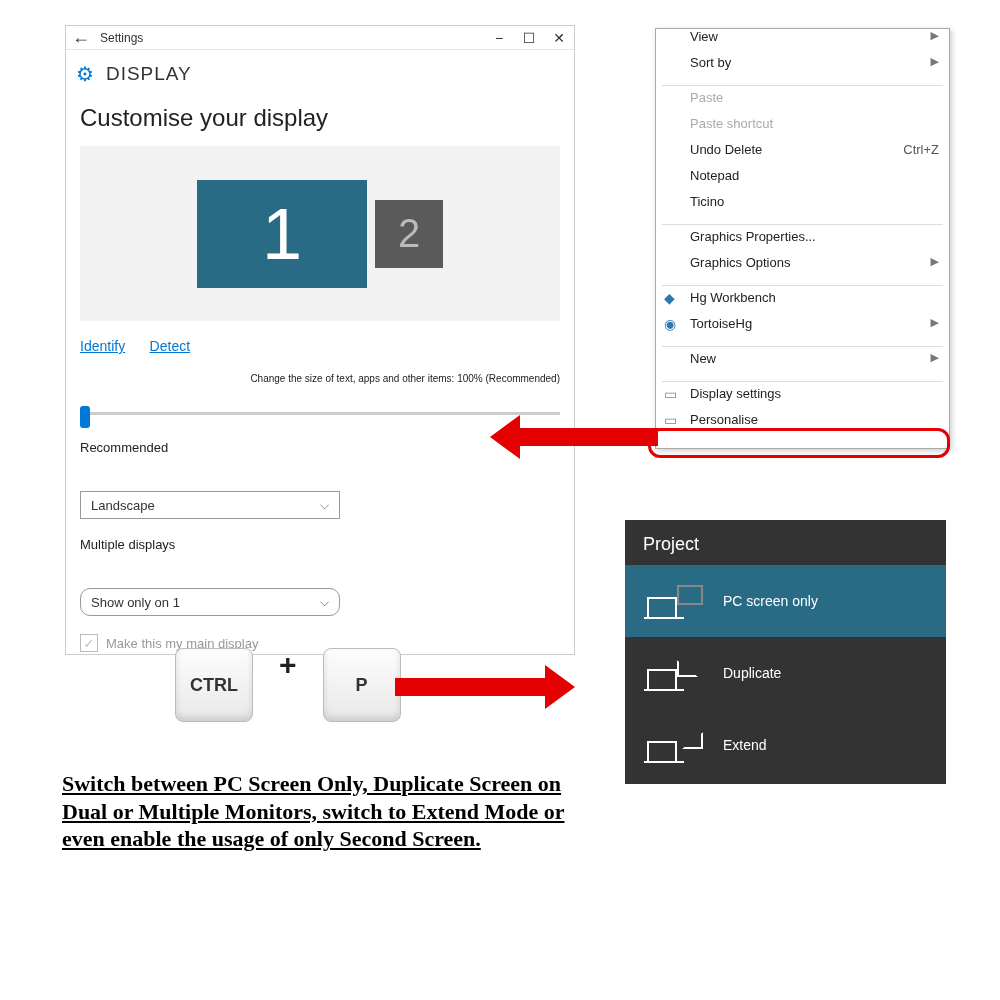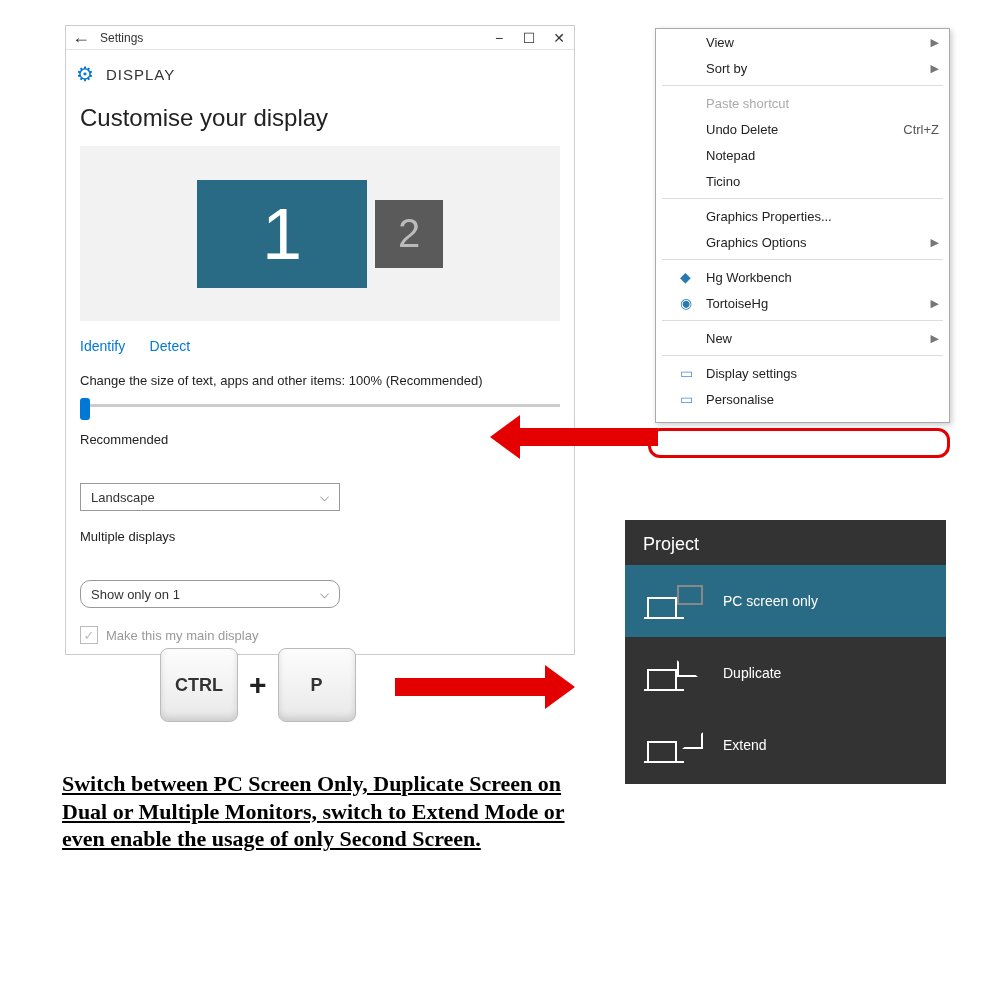--- a/index.html
+++ b/index.html
@@ -6,61 +6,61 @@
 body { font-family: "Segoe UI", Arial, sans-serif; background: #fff; width: 1000px; height: 1000px; position: relative; }
 
 
 .settings-win { position: absolute; left: 65px; top: 25px; width: 510px; height: 630px; border: 1px solid #ccc; background: #fff; }
 .sw-title { height: 24px; display: flex; align-items: center; border-bottom: 1px solid #e5e5e5; }
 .sw-back { width: 30px; text-align: center; font-size: 18px; color: #333; }
 .sw-label { flex: 1; font-size: 12px; color: #333; padding-left: 4px; }
 .sw-ctrl { width: 30px; text-align: center; font-size: 14px; color: #333; }
 .sw-header { display: flex; align-items: center; padding: 12px 10px 18px 10px; }
 .gear { color: #0078d7; font-size: 20px; margin-right: 12px; }
-.sw-display { font-size: 15px; letter-spacing: 1px; color: #333; font-weight: 400; }
+.sw-display { font-size: 19px; letter-spacing: 1px; color: #333; font-weight: 400; }
 .sw-body { padding: 0 14px 14px 14px; }
 .cust-title { font-size: 24px; font-weight: 300; color: #222; margin-bottom: 14px; }
 .monitor-area { background: #f2f2f2; height: 175px; display: flex; align-items: center; justify-content: center; gap: 8px; margin-bottom: 16px; }
 .mon1 { width: 170px; height: 108px; background: #296b84; color: #fff; font-size: 72px; font-weight: 200; display: flex; align-items: center; justify-content: center; }
 .mon2 { width: 68px; height: 68px; background: #5a5a5a; color: #bbb; font-size: 40px; font-weight: 200; display: flex; align-items: center; justify-content: center; }
 .links { margin-bottom: 18px; }
-.links span { color: #0078d7; font-size: 14px; margin-right: 20px; cursor: pointer; }
-.change-label { font-size: 13px; color: #222; margin-bottom: 8px; }
+.links span { color: #0078d7; font-size: 14px; margin-right: 20px; cursor: pointer; text-decoration: underline; }
+.change-label { font-size: 10px; color: #222; margin-bottom: 20px; text-align: right; }
 .slider { width: 100%; height: 18px; position: relative; margin-bottom: 18px; }
 .slider-track { position: absolute; top: 8px; left: 0; right: 0; height: 3px; background: #ccc; }
 .slider-thumb { position: absolute; top: 2px; left: 0; width: 10px; height: 22px; background: #0078d7; border-radius: 3px; }
 .field-label { font-size: 13px; color: #222; margin-bottom: 6px; }
 .select { border: 1px solid #999; height: 28px; display: flex; align-items: center; justify-content: space-between; padding: 0 10px; font-size: 13px; color: #333; background: #fff; margin-bottom: 18px; margin-top: 36px; }
 .select-w1 { width: 260px; }
 .select-w2 { width: 260px; border-radius: 10px; }
 .chev { font-size: 12px; color: #666; }
 .chk-row { display: flex; align-items: center; gap: 8px; color: #999; font-size: 13px; margin-top: 4px; }
 .chk { width: 18px; height: 18px; border: 1px solid #bbb; display: flex; align-items: center; justify-content: center; font-size: 13px; color: #bbb; }
 
 
 .ctx { position: absolute; left: 655px; top: 28px; width: 295px; border: 1px solid #aaa; background: #fff; font-size: 13px; color: #222; box-shadow: 2px 2px 6px rgba(0,0,0,0.2); padding-bottom: 10px; }
-.ctx-item { display: flex; align-items: center; height: 26px; padding: 0 10px 0 34px; position: relative; margin-left: 16px; }
+.ctx-item { display: flex; align-items: flex-start; height: 26px; padding: 0 10px 0 34px; position: relative; }
 .ctx-item.disabled { color: #aaa; }
 .ctx-shortcut { margin-left: auto; color: #555; }
 .ctx-arrow { margin-left: auto; font-size: 11px; color: #777; }
 .ctx-sep { height: 1px; background: #ddd; margin: 4px 6px; }
 .ctx-icon { position: absolute; left: 8px; font-size: 14px; }
 .ctx-highlight { position: absolute; left: 648px; top: 428px; width: 302px; height: 30px; border: 3px solid #e40000; border-radius: 12px; }
 
 
 .arrow-left { position: absolute; left: 490px; top: 415px; width: 170px; height: 44px; }
 .arrow-right { position: absolute; left: 395px; top: 665px; width: 180px; height: 44px; }
 .arrow-body { position: absolute; top: 13px; height: 18px; background: #e40000; }
 .arrow-left .arrow-body { left: 28px; width: 140px; }
 .arrow-right .arrow-body { left: 0; width: 150px; }
 .arrow-head-l { position: absolute; left: 0; top: 0; width: 0; height: 0; border-top: 22px solid transparent; border-bottom: 22px solid transparent; border-right: 30px solid #e40000; }
 .arrow-head-r { position: absolute; right: 0; top: 0; width: 0; height: 0; border-top: 22px solid transparent; border-bottom: 22px solid transparent; border-left: 30px solid #e40000; }
 
 
-.keys { position: absolute; left: 160px; top: 648px; display: flex; align-items: center; gap: 11px; }
+.keys { position: absolute; left: 175px; top: 648px; display: flex; gap: 26px; }
 .keycap { width: 78px; height: 74px; border: 1px solid #bbb; border-radius: 8px; background: linear-gradient(#fdfdfd,#e8e8e8); display: flex; align-items: center; justify-content: center; font-weight: bold; font-size: 18px; color: #333; box-shadow: inset 0 -4px 6px rgba(0,0,0,0.12); }
 .plus { font-size: 30px; font-weight: bold; color: #222; }
 
 
 .caption { position: absolute; left: 62px; top: 770px; width: 520px; font-family: "Times New Roman", serif; font-size: 22px; font-weight: 700; line-height: 1.25; color: #000; text-decoration: underline; }
 
 
 .project { position: absolute; left: 625px; top: 520px; width: 321px; background: #333; padding-bottom: 3px; }
 .proj-title { color: #fff; font-size: 18px; font-weight: 300; padding: 14px 18px 10px 18px; }
 .proj-item { display: flex; align-items: center; gap: 20px; padding: 20px 22px; color: #fff; font-size: 14px; }
@@ -127,20 +127,23 @@
 <div class="ctx" id="ctx">
     <div class="ctx-item">
       <span>View</span>
       <span class="ctx-arrow">▶</span>
     </div>
     <div class="ctx-item">
       <span>Sort by</span>
       <span class="ctx-arrow">▶</span>
     </div>
     <div class="ctx-sep"></div>
+    <div class="ctx-item disabled">
+      <span>Paste</span>
+    </div>
     <div class="ctx-item disabled">
       <span>Paste shortcut</span>
     </div>
     <div class="ctx-item">
       <span>Undo Delete</span>
       <span class="ctx-shortcut">Ctrl+Z</span>
     </div>
     <div class="ctx-item">
       <span>Notepad</span>
     </div>

